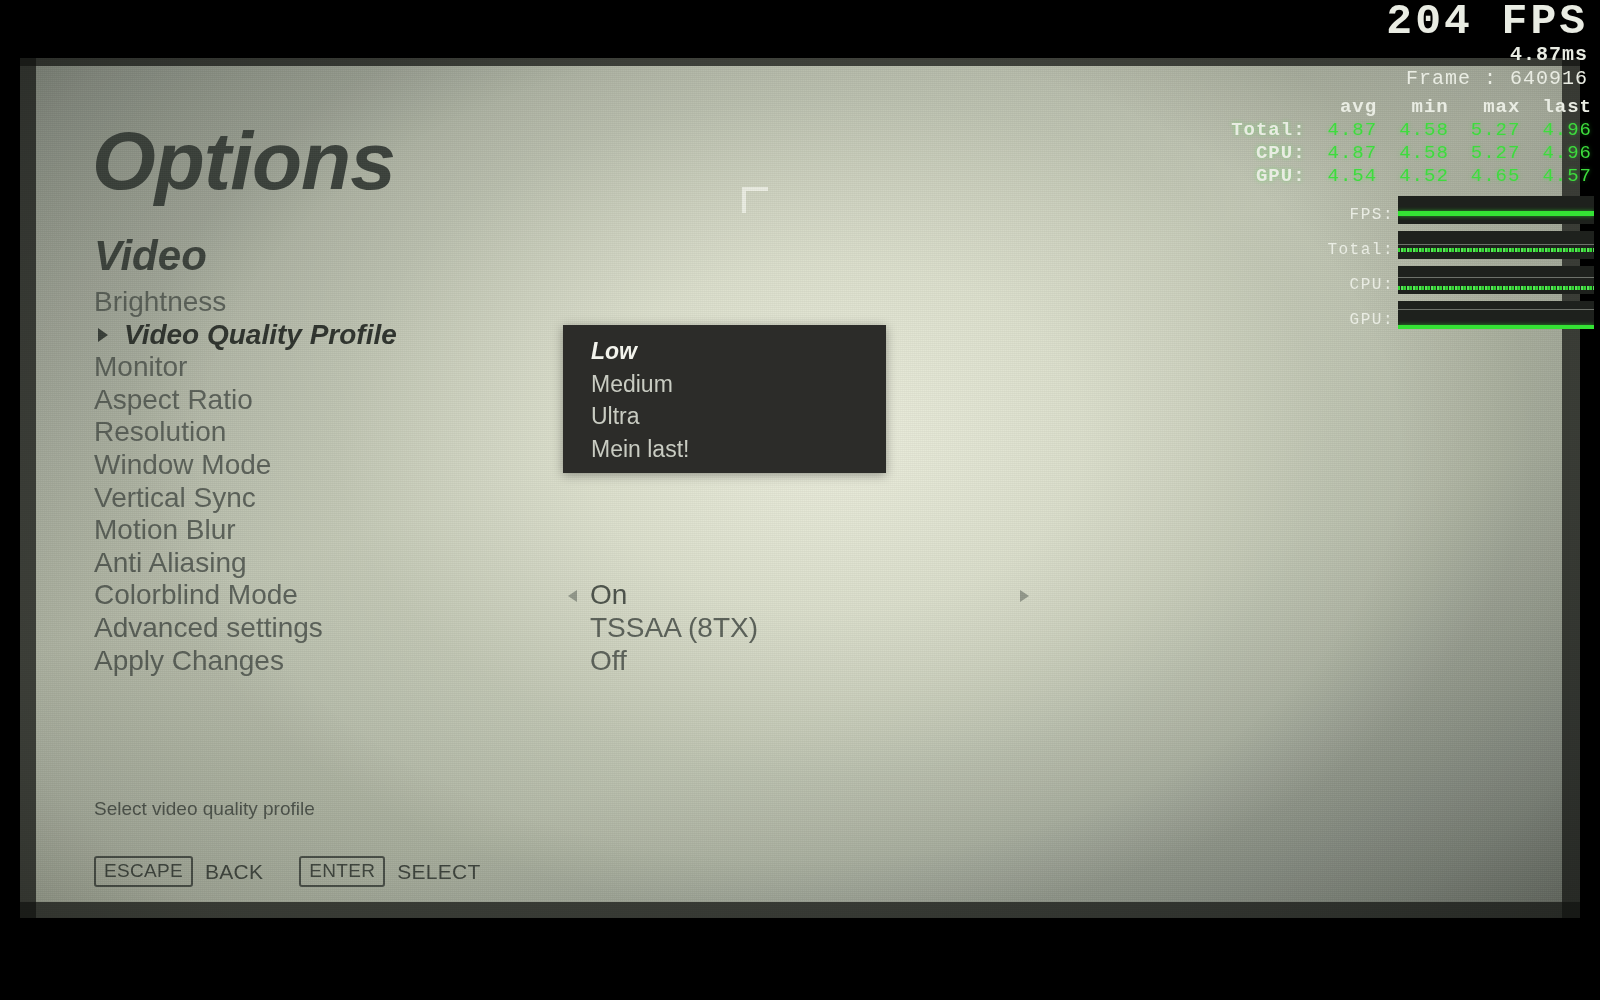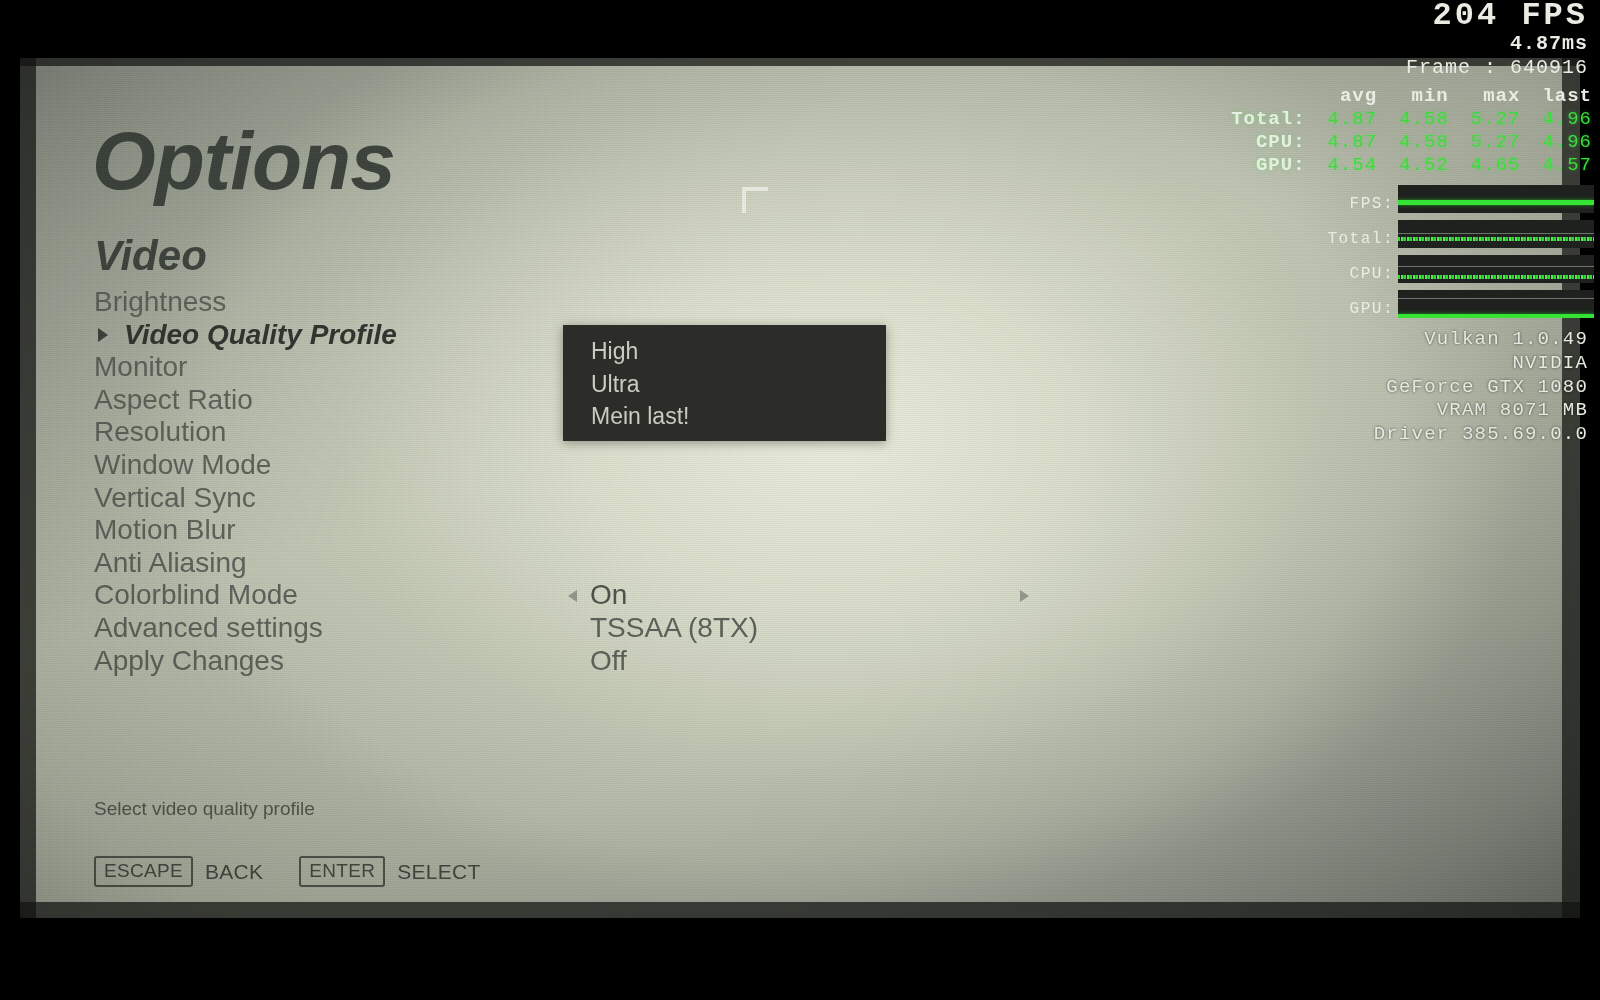--- a/index.html
+++ b/index.html
@@ -221,21 +221,21 @@
     position: absolute;
     right: 6px;
     top: 0;
     width: 420px;
     font-family: "Liberation Mono", monospace;
     color: #e9ece3;
     text-align: right;
     z-index: 30;
   }
   #fps-big {
-    font-size: 32px;
+    font-size: 43px;
     font-weight: 700;
     letter-spacing: 3px;
     line-height: 1.0;
     padding-right: 6px;
     text-shadow: 0 0 3px rgba(0,0,0,.7);
   }
   #fps-ms {
     font-size: 20px;
     letter-spacing: 1px;
     padding-right: 6px;
@@ -383,21 +383,22 @@
         <div class="val-row">&nbsp;</div>
         <div class="val-row">&nbsp;</div>
         <div class="val-row">&nbsp;</div>
         <div class="val-row">&nbsp;</div>
         <div class="val-row active"><span class="arrow-l"></span><span class="arrow-r"></span><span>On</span></div>
         <div class="val-row"><span>TSSAA (8TX)</span></div>
         <div class="val-row"><span>Off</span></div>
       </div>
 
     <div id="dropdown">
-        <div class="dd-item">High</div>
+        <div class="dd-item current">Low</div>
+        <div class="dd-item">Medium</div>
         <div class="dd-item">Ultra</div>
         <div class="dd-item">Mein last!</div>
       </div>
 
     <div id="reticle"></div>
 
     <div id="hint">Select video quality profile</div>
 
     <div id="keys">
         <span class="keycap">ESCAPE</span>
@@ -479,22 +480,15 @@
           </div>
         </div>
         <div class="graph-row">
           <div class="graph-label">GPU:</div>
           <div class="graph-box">
             <div class="g-mid" style="top: 30%;"></div>
             <div class="g-line" style="top: 86%; height: 4px;"></div>
           </div>
         </div>
       </div>
-    <div id="sysinfo">
-        <div>Vulkan 1.0.49</div>
-        <div>NVIDIA</div>
-        <div>GeForce GTX 1080</div>
-        <div>VRAM 8071 MB</div>
-        <div>Driver 385.69.0.0</div>
-      </div>
   </div>
 
 </div>
 
 </body></html>

